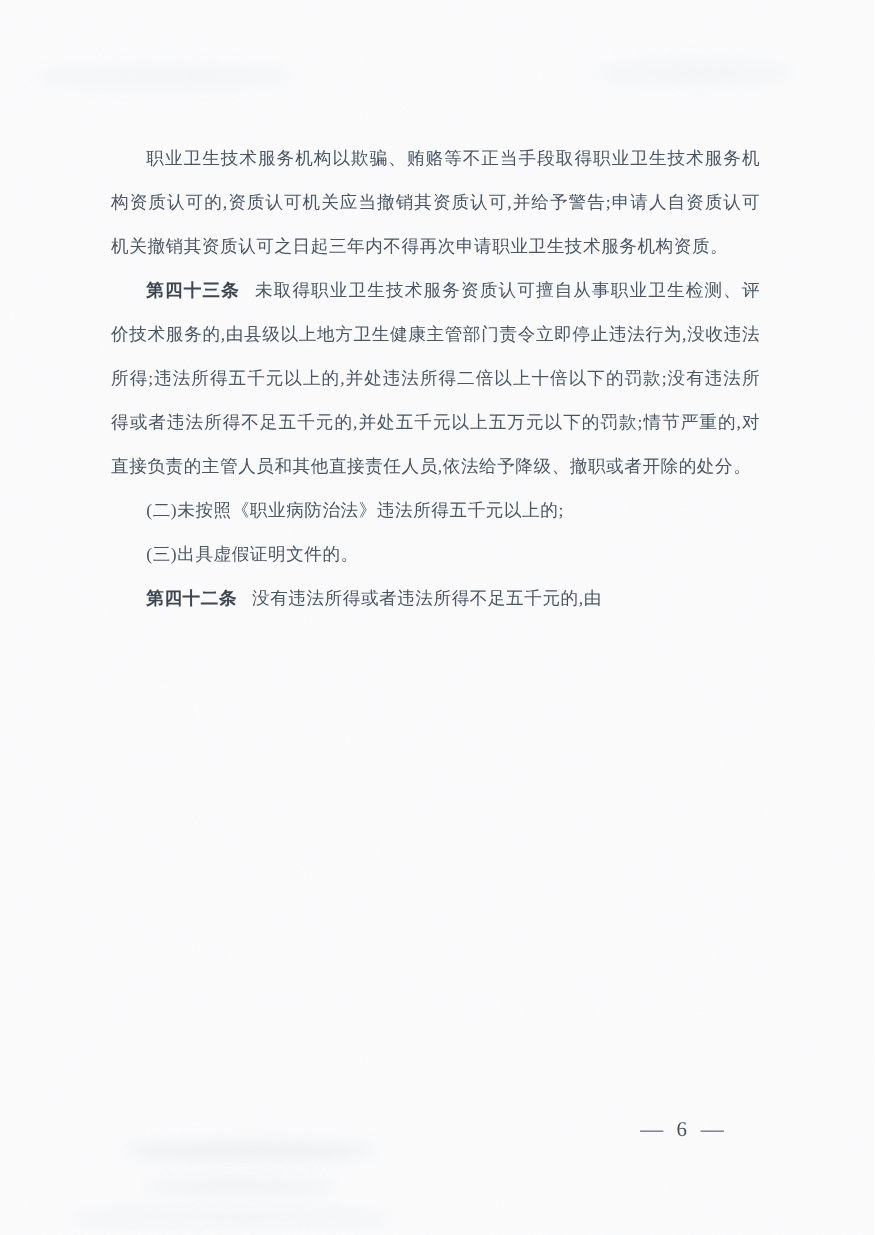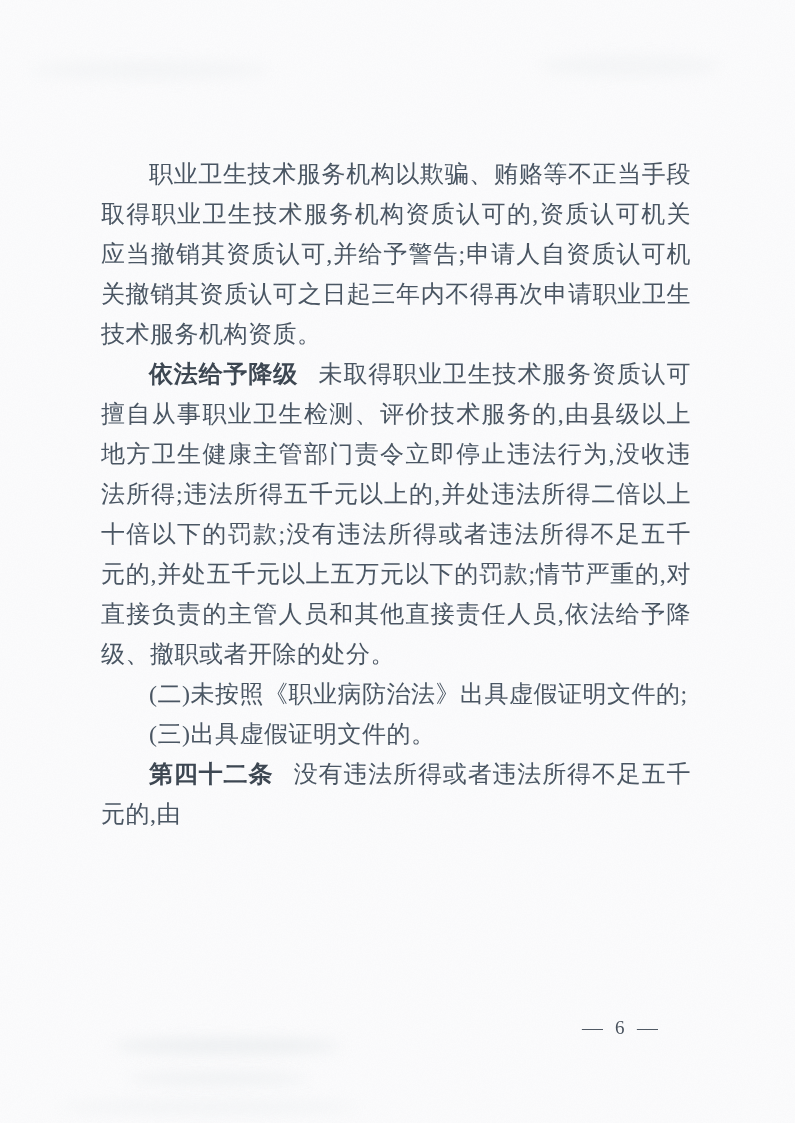--- a/index.html
+++ b/index.html
@@ -18,24 +18,24 @@
   .grain {
     position: absolute;
     left: 0; top: 0;
     width: 795px; height: 1123px;
     opacity: 0.35;
     pointer-events: none;
   }
   .content {
     position: absolute;
     left: 101px;
-    top: 154px;
+    top: 125px;
     width: 590px;
     color: #4a5663;
-    font-size: 24px;
+    font-size: 16px;
     line-height: 40px;
     text-align: justify;
     text-justify: inter-character;
     letter-spacing: 0.5px;
   }
   .para {
     margin: 0;
     text-indent: 2em;
   }
   .article-heading {
@@ -94,27 +94,27 @@
   <div class="smudge smudge-4"></div>
   <div class="smudge smudge-5"></div>
 
   <main class="content">
 
     <p class="para">
       <span>职业卫生技术服务机构以欺骗、贿赂等不正当手段取得职业卫生技术服务机构资质认可的,资质认可机关应当撤销其资质认可,并给予警告;申请人自资质认可机关撤销其资质认可之日起三年内不得再次申请职业卫生技术服务机构资质。</span>
     </p>
 
     <p class="para">
-      <span class="article-heading">依法给予降级</span><span>未取得职业卫生技术服务资质认可擅自从事职业卫生检测、评价技术服务的,由县级以上地方卫生健康主管部门责令立即停止违法行为,没收违法所得;违法所得五千元以上的,并处违法所得二倍以上十倍以下的罚款;没有违法所得或者违法所得不足五千元的,并处五千元以上五万元以下的罚款;情节严重的,对直接负责的主管人员和其他直接责任人员,依法给予降级、撤职或者开除的处分。</span>
+      <span class="article-heading">第四十三条</span><span>未取得职业卫生技术服务资质认可擅自从事职业卫生检测、评价技术服务的,由县级以上地方卫生健康主管部门责令立即停止违法行为,没收违法所得;违法所得五千元以上的,并处违法所得二倍以上十倍以下的罚款;没有违法所得或者违法所得不足五千元的,并处五千元以上五万元以下的罚款;情节严重的,对直接负责的主管人员和其他直接责任人员,依法给予降级、撤职或者开除的处分。</span>
     </p>
 
 
 
     <p class="list-item">
-      <span>(二)未按照《职业病防治法》出具虚假证明文件的;</span>
+      <span>(二)未按照《职业病防治法》违法所得五千元以上的;</span>
     </p>
 
     <p class="list-item">
       <span>(三)出具虚假证明文件的。</span>
     </p>
 
     <p class="para">
       <span class="article-heading">第四十二条</span><span>没有违法所得或者违法所得不足五千元的,由</span>
     </p>
 

